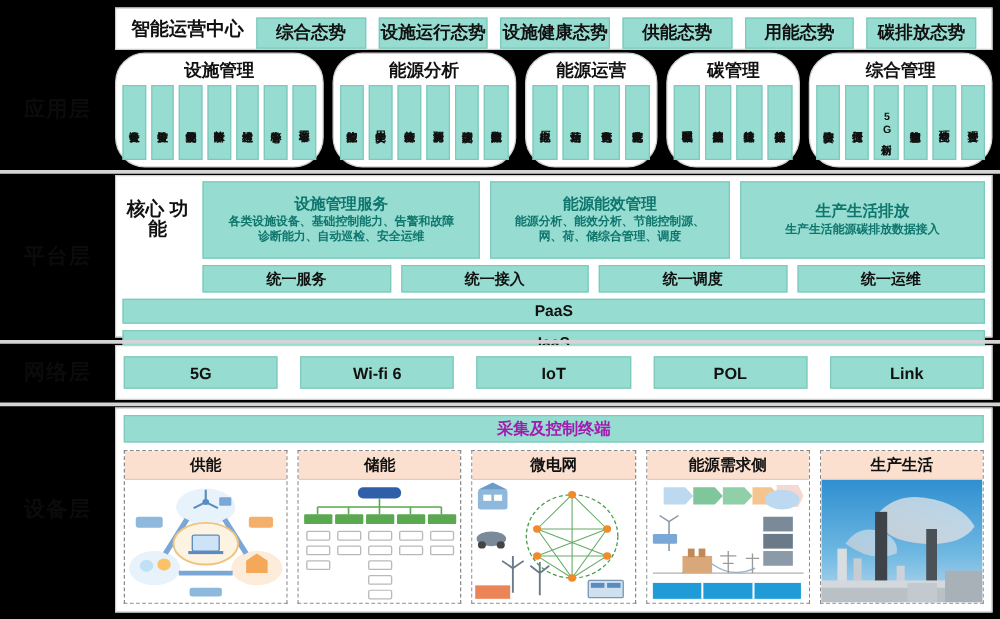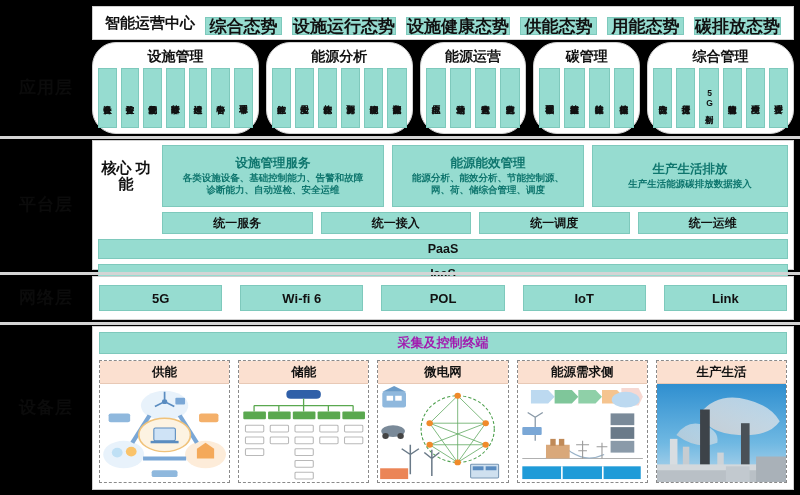--- a/index.html
+++ b/index.html
@@ -55,21 +55,21 @@
     height:34px;
     display:flex;align-items:center;
     padding:0 8px;
     gap:0;
   }
   .ioc-title{
     font-size:15px;font-weight:bold;color:#111;
     padding:0 10px 0 4px;white-space:nowrap;
   }
   .ioc-chips{display:flex;flex:1 1 auto;justify-content:space-between;gap:10px;padding-right:4px;}
-  .ioc-chips .chip{flex:1 1 0;height:18px;font-size:17px;margin-top:6px;}
+  .ioc-chips .chip{flex:1 1 0;height:25px;font-size:14px;margin-top:6px;}
 
   
   #row-app{top:42px;height:92px;}
   .app-groups{
     display:flex;gap:7px;height:92px;margin-right:6px;
   }
   .app-group{
     flex:1 1 0;
     display:flex;flex-direction:column;
     padding:4px 5px 5px 5px;
@@ -297,22 +297,22 @@
   <div class="sep" style="top:272px;"></div>
 
   <div class="band" id="row-net">
     <div class="band-label">
       <span>网络层</span>
     </div>
     <div class="band-body">
       <div class="wpanel net-panel">
         <div class="chip">5G</div>
         <div class="chip">Wi-fi 6</div>
+        <div class="chip">IoT</div>
         <div class="chip">POL</div>
-        <div class="chip">IoT</div>
         <div class="chip">Link</div>
       </div>
     </div>
   </div>
 
   <div class="sep" style="top:322px;"></div>
 
   <div class="band" id="row-dev">
     <div class="band-label">
       <span>设备层</span>

